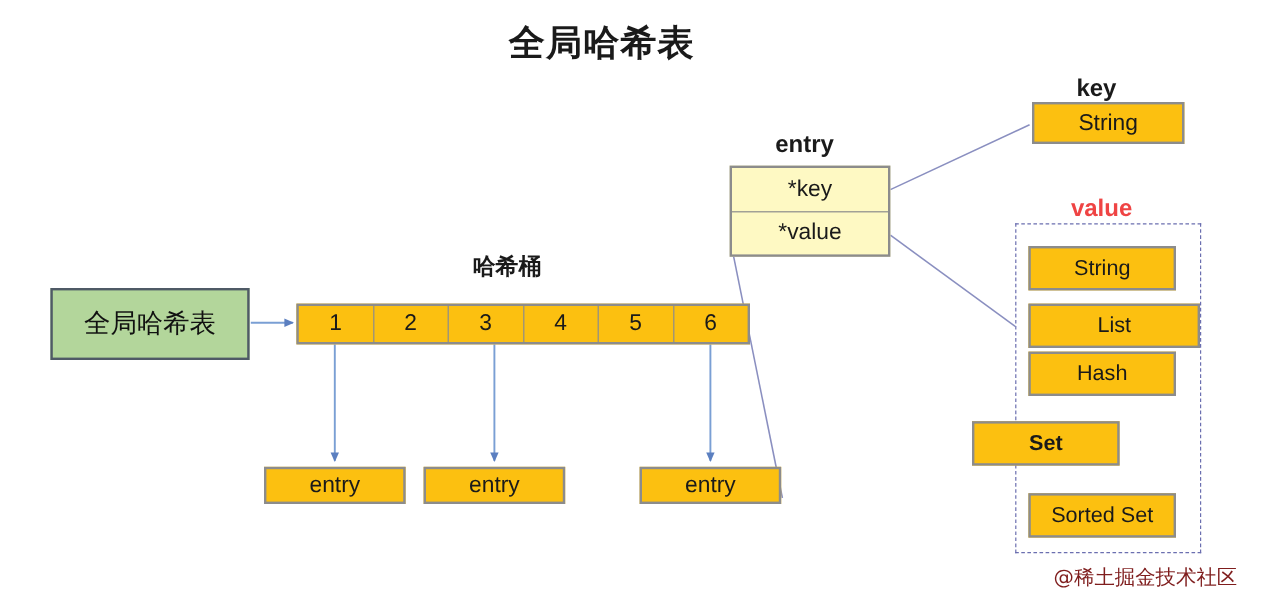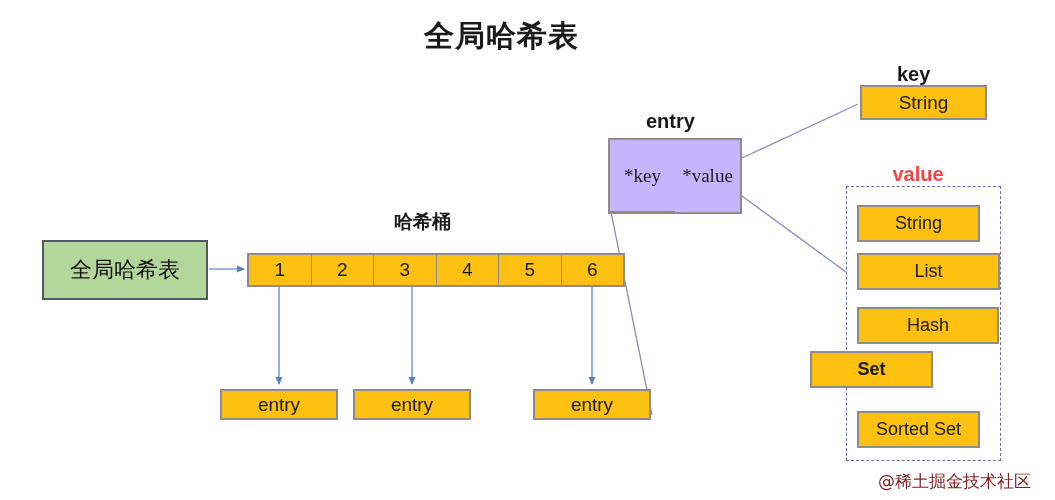--- a/index.html
+++ b/index.html
@@ -93,24 +93,23 @@
     border-right: 1.5px solid #8c8c8c;
     box-sizing: border-box;
   }
   .bucket-cell:last-child {
     border-right: none;
   }
   .entry-stack {
     position: absolute;
     box-sizing: border-box;
     border: 2px solid #8c8c8c;
-    background: #c4b5fd;
-    display: flex;
-    flex-direction: row;
-    font-family: Liberation Serif, serif;
+    background: #fef9c3;
+    display: flex;
+    flex-direction: column;
   }
   .entry-row {
     flex: 1 1 0;
     display: flex;
     align-items: center;
     justify-content: center;
     font-size: 19px;
     color: #1a1a1a;
     border-bottom: 1.5px solid #8c8c8c;
     box-sizing: border-box;
@@ -226,21 +225,21 @@
   <div class="label-wrap" style="left:891px; top:163px;">value</div>
 
   <div class="value-group" style="left:846px; top:186px; width:155px; height:275px;"></div>
 
   <div class="value-item" style="left:857px; top:205px; width:123px; height:37px;">
     <span>String</span>
   </div>
   <div class="value-item" style="left:857px; top:253px; width:143px; height:37px;">
     <span>List</span>
   </div>
-  <div class="value-item" style="left:857px; top:307px; width:142px; height:37px;">
+  <div class="value-item" style="left:857px; top:293px; width:123px; height:37px;">
     <span>Hash</span>
   </div>
   <div class="value-item" style="left:810px; top:351px; width:123px; height:37px;font-weight:bold;">
     <span>Set</span>
   </div>
   <div class="value-item" style="left:857px; top:411px; width:123px; height:37px;">
     <span>Sorted Set</span>
   </div>
 
   <div class="watermark" style="left:878px; top:470px;">@稀土掘金技术社区</div>

